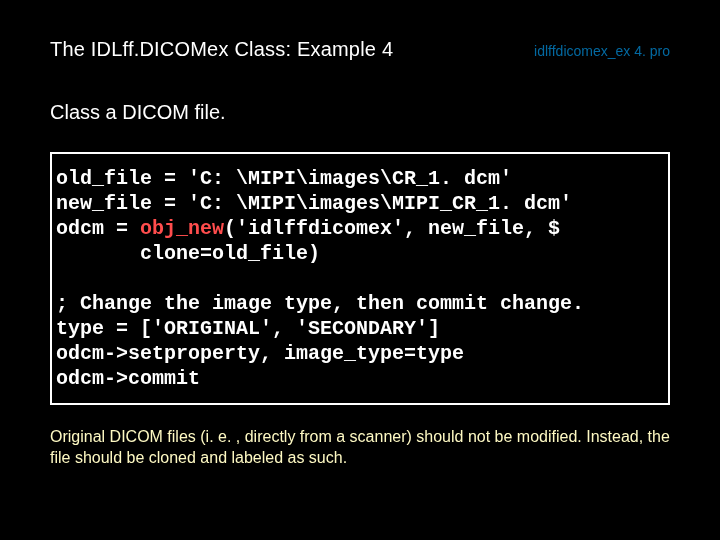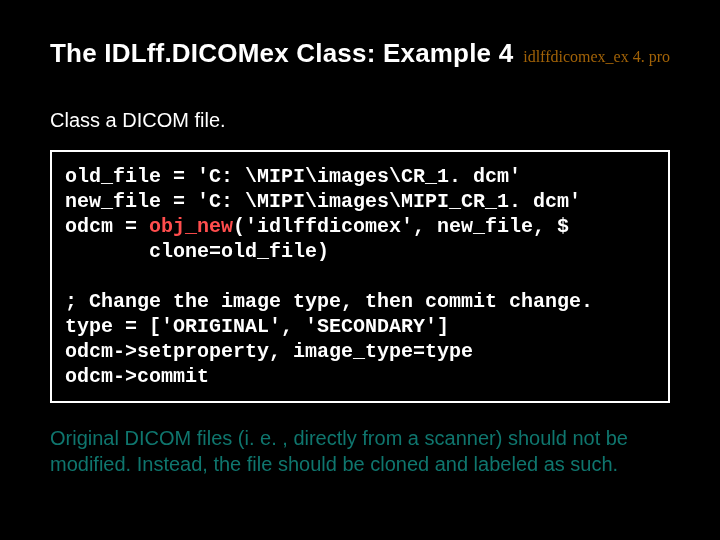--- a/index.html
+++ b/index.html
@@ -18,54 +18,53 @@
     height: 540px;
     padding: 38px 50px 0 50px;
     position: relative;
   }
   .header-row {
     display: flex;
     align-items: baseline;
     justify-content: space-between;
   }
   .title {
-    font-size: 26px;
-    font-weight: bold;
+    font-size: 20px;
+    font-weight: normal;
     color: #fff;
     letter-spacing: 0.2px;
   }
   .filename {
-    font-size: 16px;
-    color: #a16207;
+    font-size: 14px;
+    color: #0369a1;
     font-weight: normal;
-    font-family: Liberation Serif, serif;
   }
   .subtitle {
     margin-top: 40px;
     font-size: 20px;
     color: #fff;
   }
   .code-box {
-    margin-top: 18px;
+    margin-top: 28px;
     border: 2px solid #fff;
-    padding: 12px 13px;
+    padding: 12px 4px;
     font-family: "Courier New", Courier, monospace;
     font-size: 20px;
     line-height: 1.25;
     color: #fff;
     font-weight: bold;
     white-space: pre;
   }
   .code-box .keyword {
     color: #ff4d4d;
   }
   .footer-text {
     margin-top: 22px;
-    font-size: 20px;
-    color: #0f766e;
+    font-size: 16px;
+    color: #fef9c3;
     line-height: 1.3;
   }
 </style>
 </head>
 <body>
 
 <div class="slide">
 
   <div class="header-row">
     <div class="title">The IDLff.DICOMex Class: Example 4</div>

